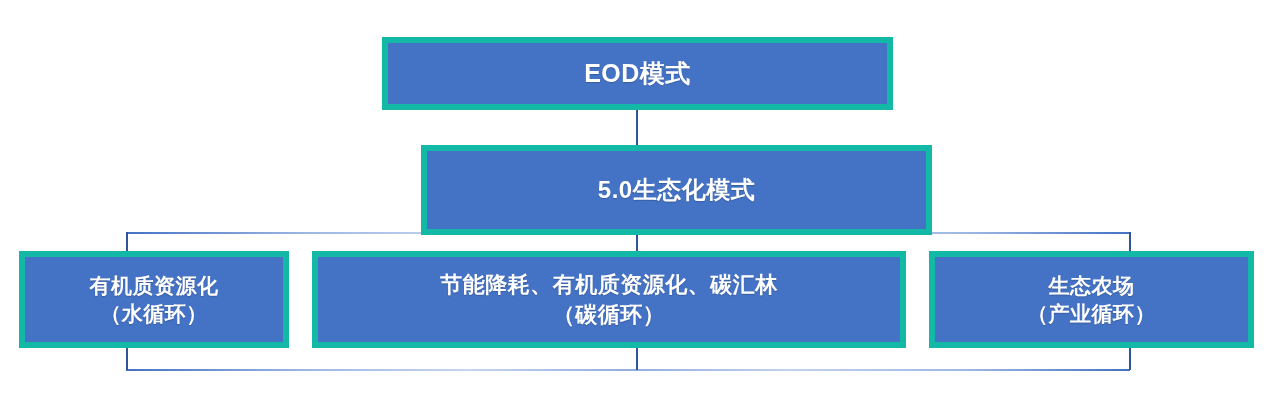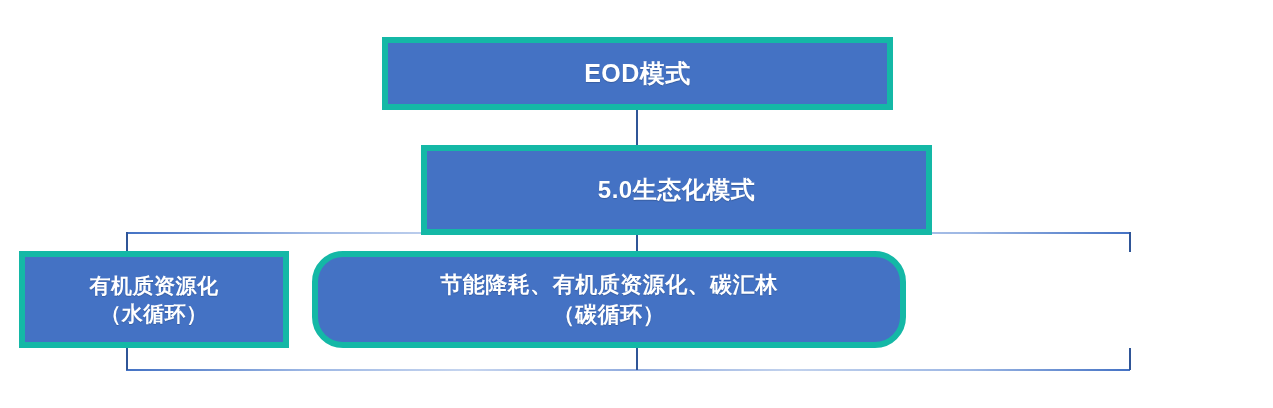--- a/index.html
+++ b/index.html
@@ -36,21 +36,21 @@
   .node .label {
     display: block;
     width: 100%;
     white-space: pre-line;
   }
 
   
   #node-eod        { left: 382px; top: 37px;  width: 511px; height: 73px;  font-size: 25px; }
   #node-eco        { left: 382px; top: 145px; width: 511px; height: 90px;  font-size: 24px; margin-left: 39px; }
   #node-water      { left: 19px;  top: 251px; width: 270px; height: 97px;  font-size: 21px; }
-  #node-carbon     { left: 312px; top: 251px; width: 594px; height: 97px;  font-size: 22px; border-radius: 31px; }
+  #node-carbon     { left: 312px; top: 251px; width: 594px; height: 97px;  font-size: 22px; }
   #node-industry   { left: 929px; top: 251px; width: 325px; height: 97px;  font-size: 21px; }
 
   
   .conn {
     position: absolute;
     background: #2F5597;
   }
   .conn-v { width: 1.6px; }
 
   
@@ -112,14 +112,18 @@
   <div class="node" id="node-water">
     <span class="label">有机质资源化
 （水循环）</span>
   </div>
 
   <div class="node" id="node-carbon">
     <span class="label">节能降耗、有机质资源化、碳汇林
 （碳循环）</span>
   </div>
 
+  <div class="node" id="node-industry">
+    <span class="label">生态农场
+（产业循环）</span>
+  </div>
 
 </div>
 
 </body></html>

